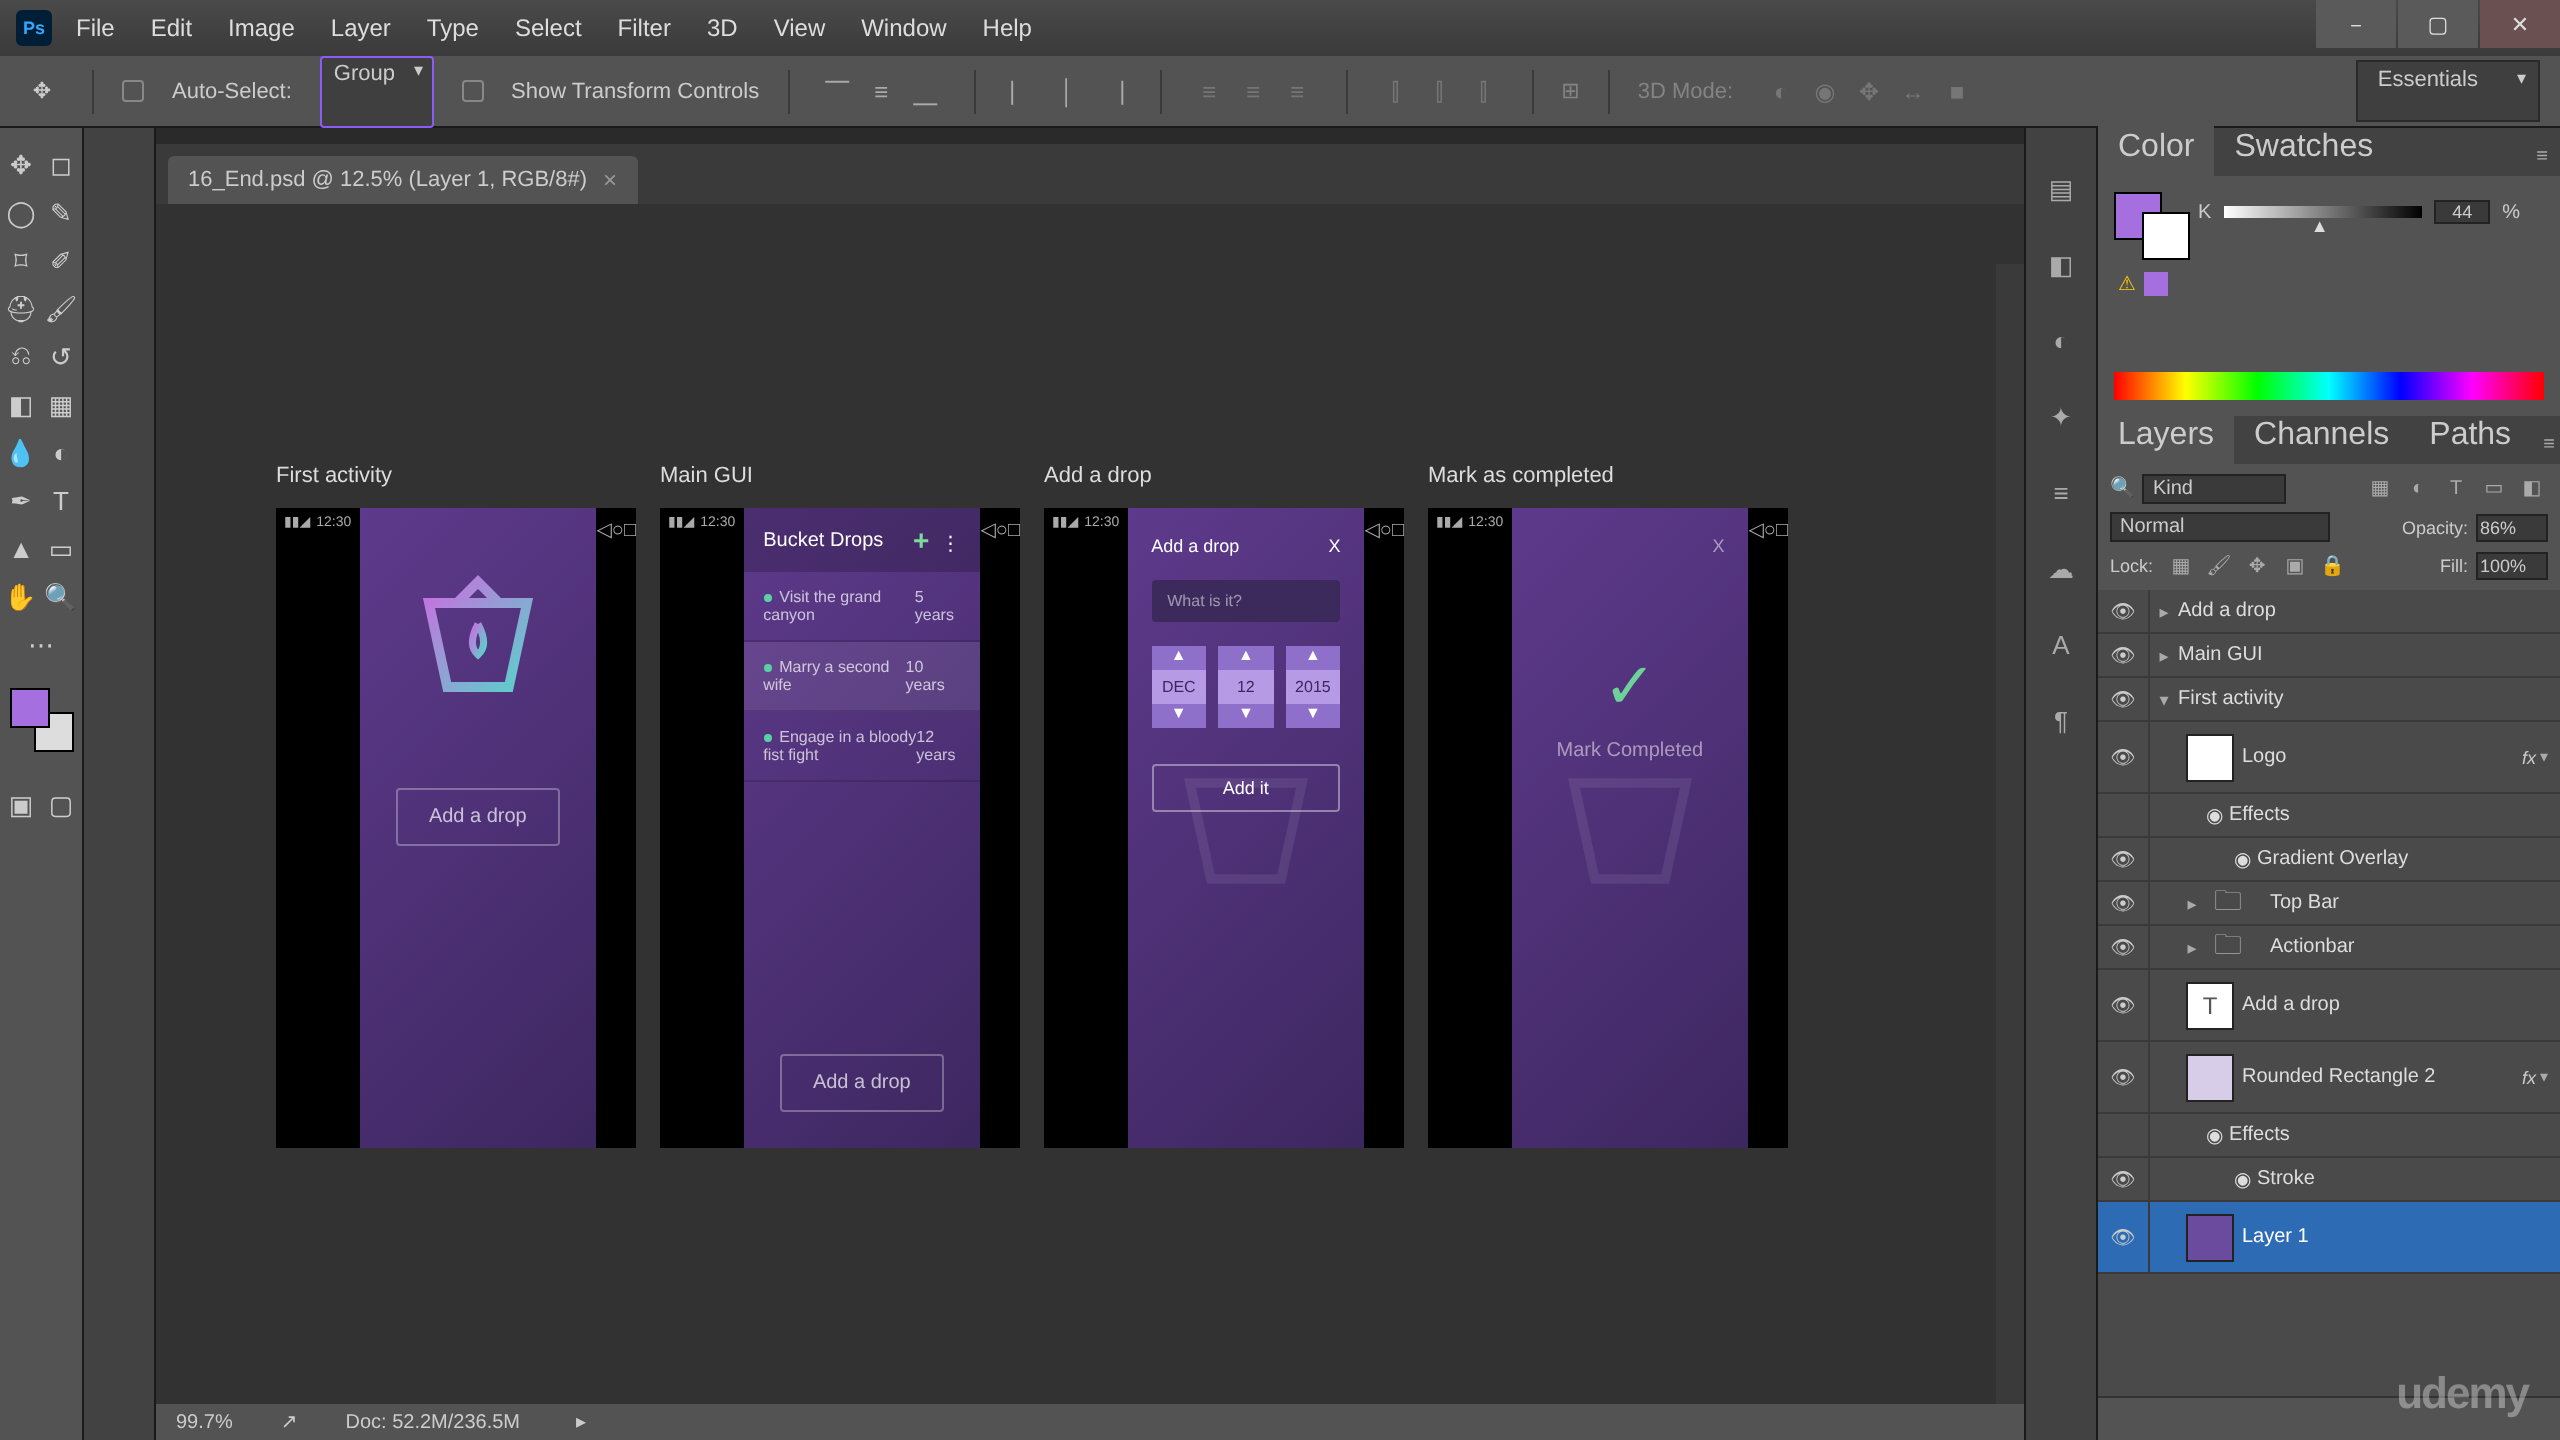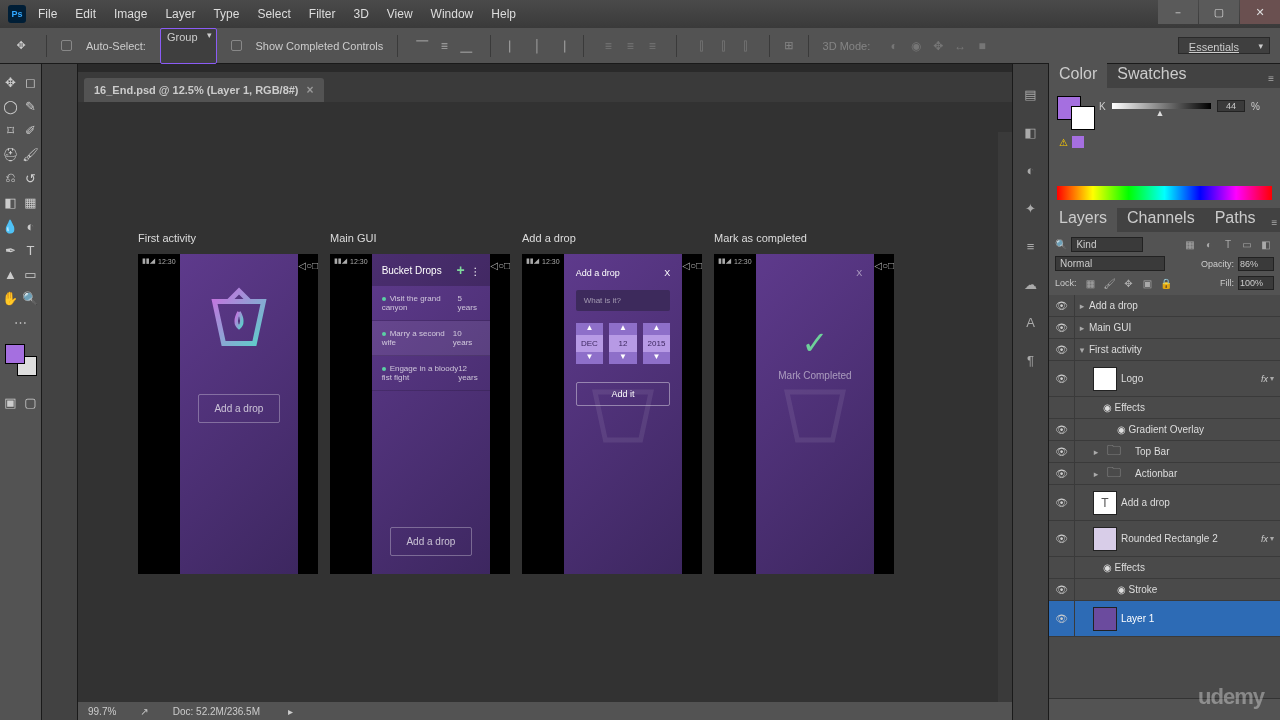--- a/index.html
+++ b/index.html
@@ -19,40 +19,40 @@
 
 .optionsbar { height: 36px; background: #535353; border-bottom: 1px solid #1a1a1a; display: flex; align-items: center; padding: 0 10px; gap: 14px; color: #ccc; font-size: 11px; }
 .optionsbar .tool-ico { width: 22px; height: 22px; display:flex; align-items:center; justify-content:center; }
 .optionsbar .chk { width: 11px; height: 11px; border: 1px solid #888; border-radius: 2px; }
 .optionsbar .sep { width: 1px; height: 22px; background: #3a3a3a; }
 .optionsbar .drop { background: #3f3f3f; border: 1px solid #8b5cf6; padding: 2px 18px 20px 6px; border-radius: 2px; position: relative; }
 .optionsbar .drop::after { content: "▾"; position: absolute; right: 4px; top: 1px; font-size: 9px; }
 .optionsbar .aligns { display: flex; gap: 2px; }
 .optionsbar .aligns .a { width: 20px; height: 20px; display:flex; align-items:center; justify-content:center; color:#aaa; font-size:12px; }
 .optionsbar .disabled { opacity: 0.4; }
-.optionsbar .workspace { margin-left: auto; background: #3f3f3f; padding: 3px 30px 0 10px; border: 1px solid #2a2a2a; position:relative;text-decoration:underline; }
+.optionsbar .workspace { margin-left: auto; background: #3f3f3f; padding: 3px 30px 14px 10px; border: 1px solid #2a2a2a; position:relative; }
 .optionsbar .workspace::after { content:"▾"; position:absolute; right:6px; font-size:9px; }
 
 
 .main { display: flex; height: calc(720px - 28px - 36px); }
 
 
 .tools { width: 42px; background: #535353; border-right: 1px solid #1a1a1a; display: flex; flex-direction: column; align-items: center; padding: 6px 0; gap: 0; }
 .tools .trow { display: flex; gap: 0; }
 .tools .tbtn { width: 20px; height: 24px; color: #ccc; font-size: 13px; display:flex; align-items:center; justify-content:center; cursor:default; position:relative; }
 .tools .swatches-area { margin-top: 10px; position: relative; width: 32px; height: 32px; }
 .tools .fg { position:absolute; width:20px; height:20px; background:#a56fe0; border:1px solid #000; top:0; left:0; }
 .tools .bg { position:absolute; width:20px; height:20px; background:#ddd; border:1px solid #000; bottom:0; right:0; }
 
 
 .toolslot { width: 36px; background: #424242; border-right:1px solid #1a1a1a; }
 
 
 .docarea { flex: 1; background: #2a2a2a; display: flex; flex-direction: column; position: relative; }
-.tabbar { height: 30px; background: #3a3a3a; display: flex; align-items: flex-end; padding-left: 6px; margin-top:8px;font-weight:bold;}
+.tabbar { height: 30px; background: #3a3a3a; display: flex; align-items: flex-end; padding-left: 6px; margin-top:8px;}
 .tab { background: #535353; color: #ccc; font-size: 11px; padding: 5px 10px; border-radius: 3px 3px 0 0; display:flex; gap:8px; align-items:center; }
 .tab .x { color: #999; font-size: 12px; }
 .canvas { flex: 1; background: #323232; position: relative; overflow: hidden; }
 .canvas-inner { position: absolute; left: 60px; top: 130px; display: flex; gap: 12px; }
 
 
 .mockup-col { display:flex; flex-direction:column; }
 .mockup-label { color: #ddd; font-size: 11px; margin-bottom: 10px; }
 .phone { width: 180px; height: 320px; background: #000; display:flex; flex-direction:row; }
 .statusbar { height: 14px; background: #000; color: #aaa; font-size: 7px; display:flex; justify-content:flex-end; align-items:center; padding: 0 4px; gap:3px; }
@@ -160,21 +160,21 @@
   </div>
 </div>
 
 <div class="optionsbar">
   <div class="tool-ico">✥</div>
   <div class="sep"></div>
   <div class="chk"></div>
   <span>Auto-Select:</span>
   <div class="drop">Group</div>
   <div class="chk"></div>
-  <span>Show Completed Controls</span>
+  <span>Show Transform Controls</span>
   <div class="sep"></div>
   <div class="aligns">
     <div class="a">⎺</div>
     <div class="a">≡</div>
     <div class="a">⎽</div>
   </div>
   <div class="sep"></div>
   <div class="aligns">
     <div class="a">⎸</div>
     <div class="a">│</div>

